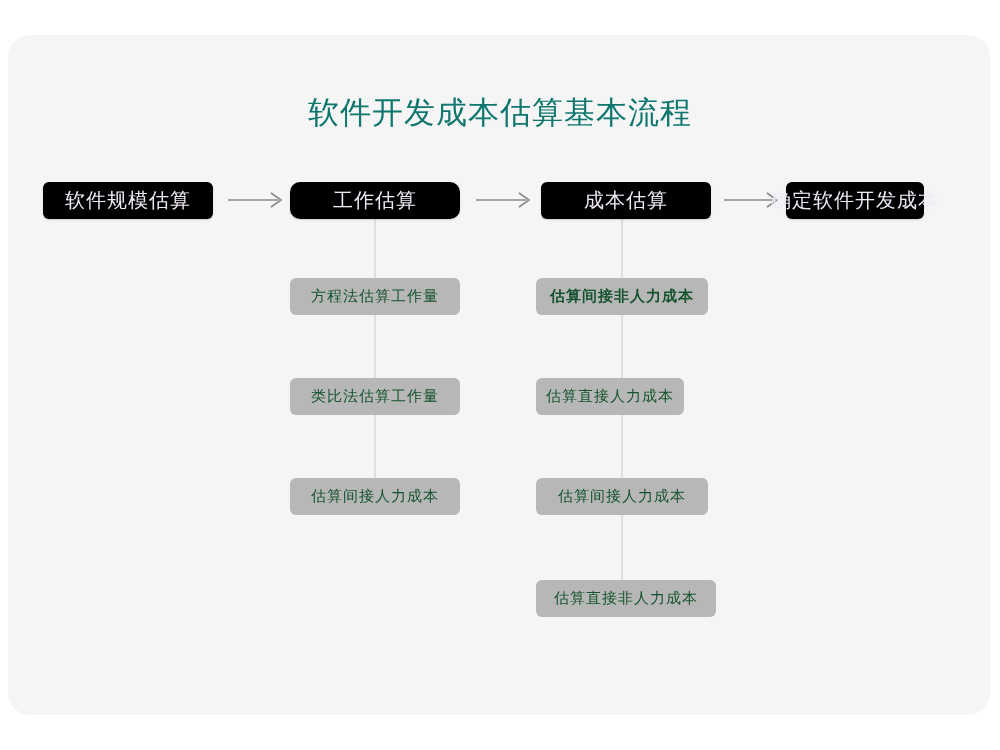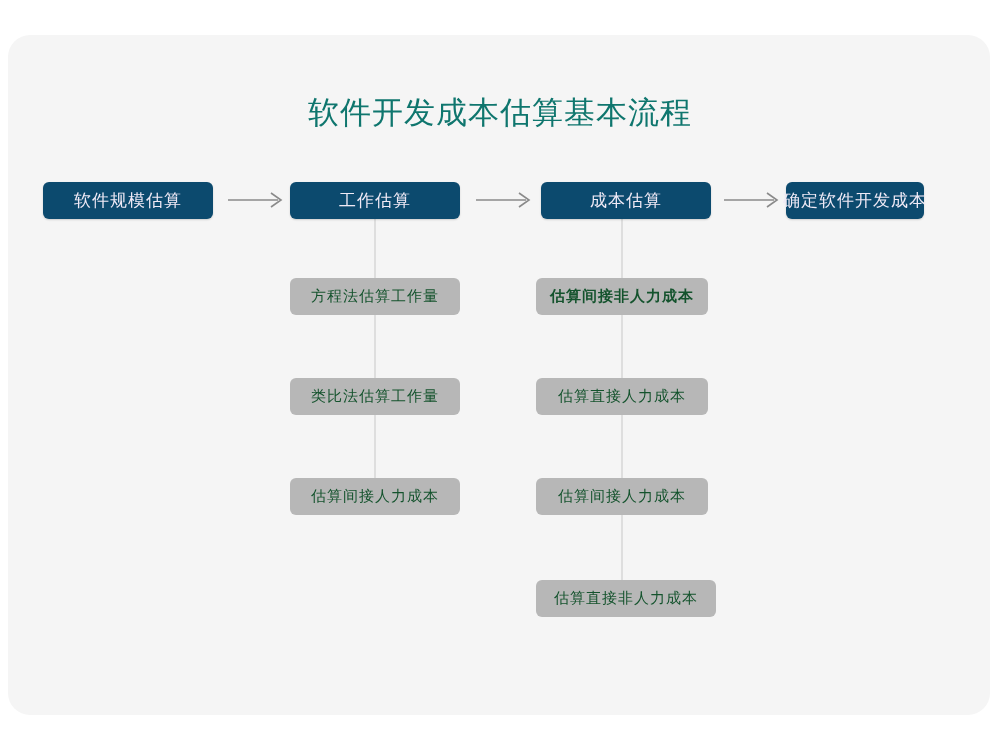--- a/index.html
+++ b/index.html
@@ -71,23 +71,23 @@
     box-sizing: border-box;
     display: flex;
     align-items: center;
     justify-content: center;
     border-radius: 6px;
     white-space: nowrap;
     letter-spacing: 1px;
   }
 
   .node.stage {
-    background: #0c4a6e;
+    background: #000000;
     color: #f0eaf6;
-    font-size: 17px;
+    font-size: 20px;
     height: 37px;
     box-shadow: 0 1px 2px rgba(0,0,0,0.16);
   }
 
   .node.sub {
     background: #b7b7b7;
     color: #14532d;
     font-size: 15px;
     height: 37px;
   }
@@ -122,34 +122,34 @@
 
     <div class="arrow" style="left:724px; top:190px; width:58px;">
       <svg width="58" height="20" viewBox="0 0 58 20">
         <line x1="0" y1="10" x2="50" y2="10" stroke="#8a8a8a" stroke-width="1.6"></line>
         <polyline points="43,3 53,10 43,17" fill="none" stroke="#8a8a8a" stroke-width="1.6"></polyline>
       </svg>
     </div>
 
     <div class="node stage" style="left:43px; top:182px; width:170px;">软件规模估算</div>
 
-    <div class="node stage" style="left:290px; top:182px; width:170px;">工作估算</div>
+    <div class="node stage" style="left:290px; top:182px; width:170px;border-radius:10px;">工作估算</div>
 
     <div class="node stage" style="left:541px; top:182px; width:170px;">成本估算</div>
 
     <div class="node stage" style="left:786px; top:182px; width:138px;">确定软件开发成本</div>
 
     <div class="node sub" style="left:290px; top:278px; width:170px;">方程法估算工作量</div>
 
     <div class="node sub" style="left:290px; top:378px; width:170px;">类比法估算工作量</div>
 
     <div class="node sub" style="left:290px; top:478px; width:170px;">估算间接人力成本</div>
 
     <div class="node sub" style="left:536px; top:278px; width:172px;font-weight:bold;">估算间接非人力成本</div>
 
-    <div class="node sub" style="left:536px; top:378px; width:172px;">估算直接人力成本</div>
+    <div class="node sub" style="left:536px; top:378px; width:148px;">估算直接人力成本</div>
 
     <div class="node sub" style="left:536px; top:478px; width:172px;">估算间接人力成本</div>
 
     <div class="node sub" style="left:536px; top:580px; width:180px;">估算直接非人力成本</div>
 
   </div>
 </div>
 
 </body></html>

